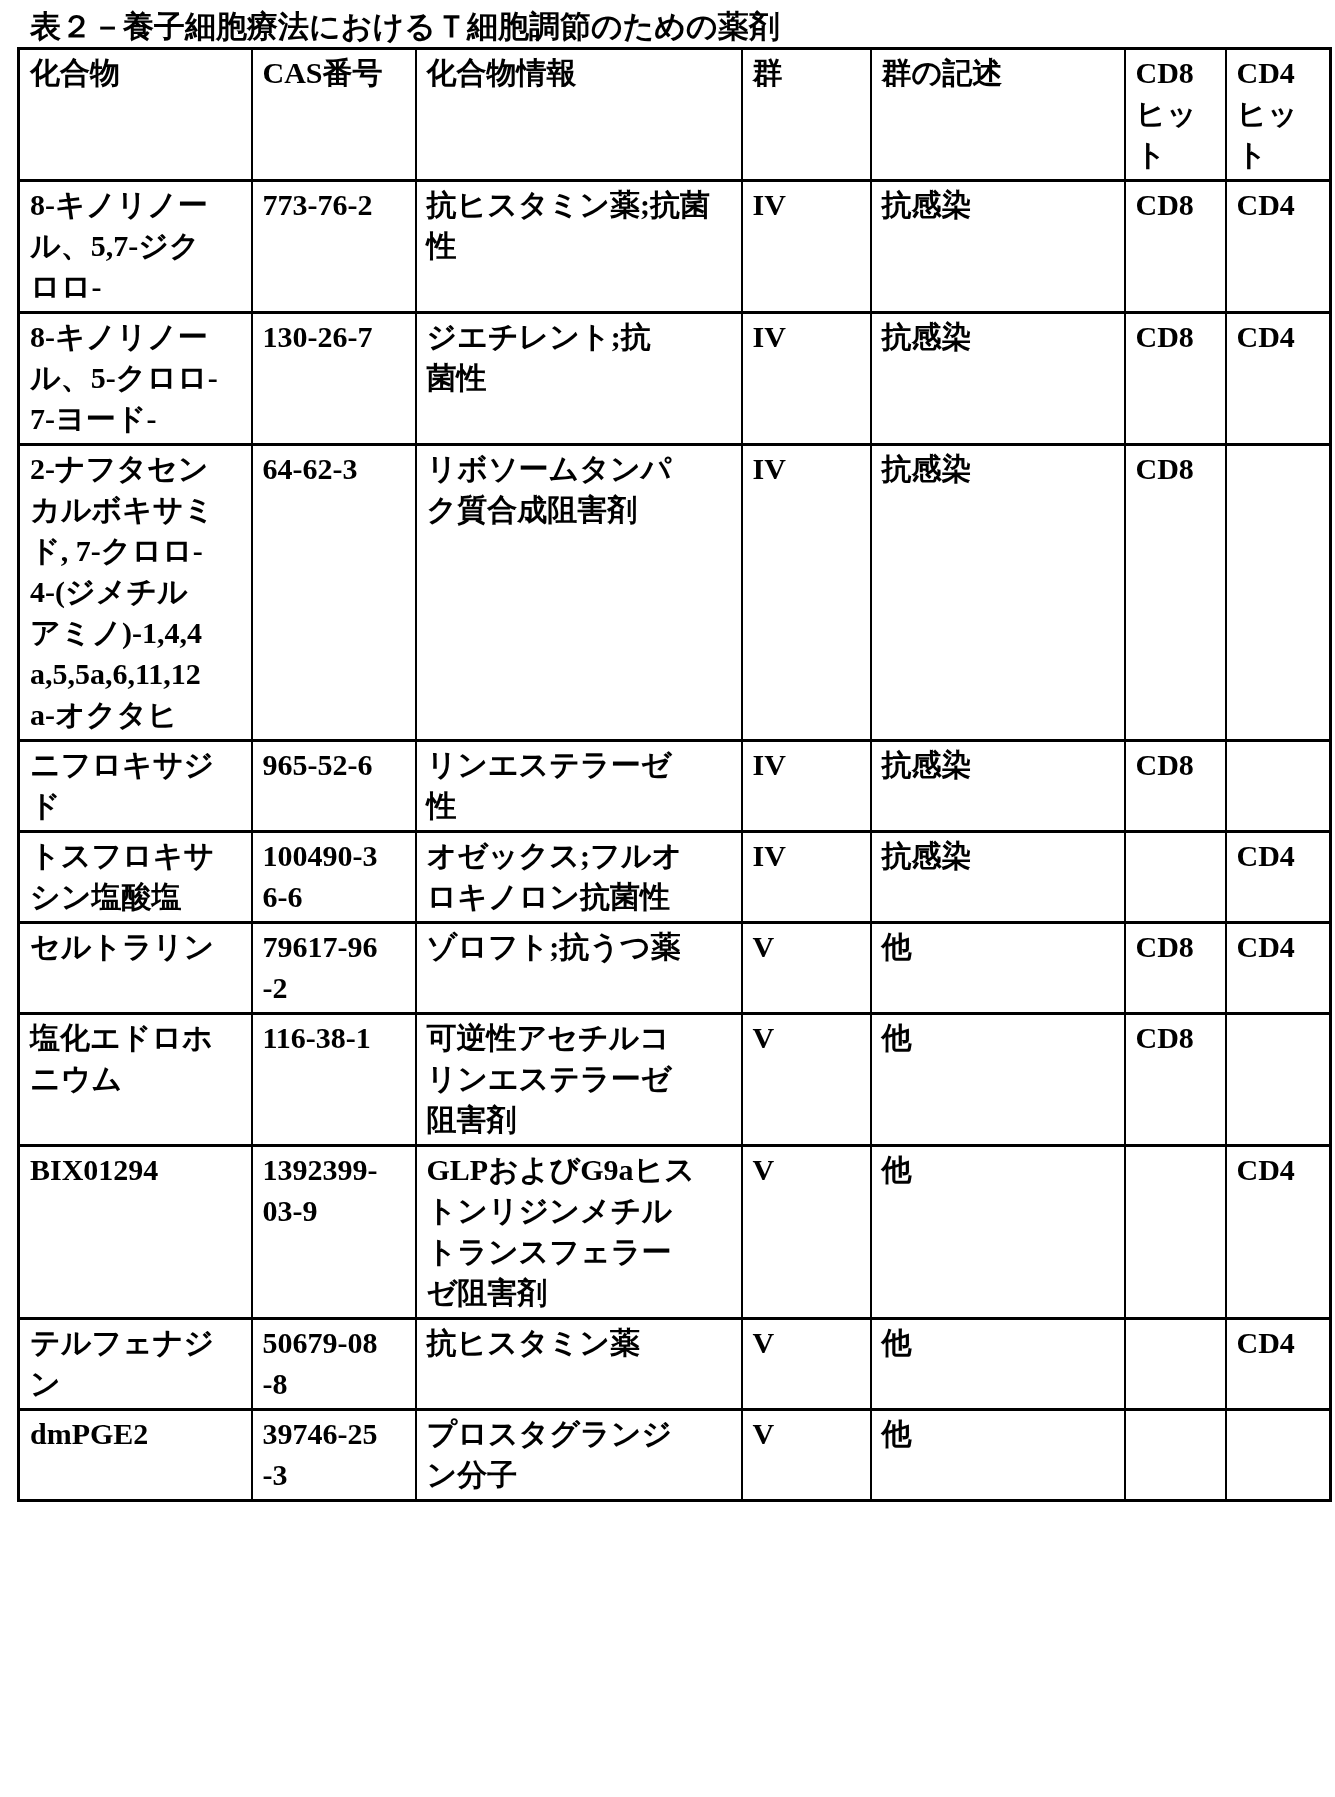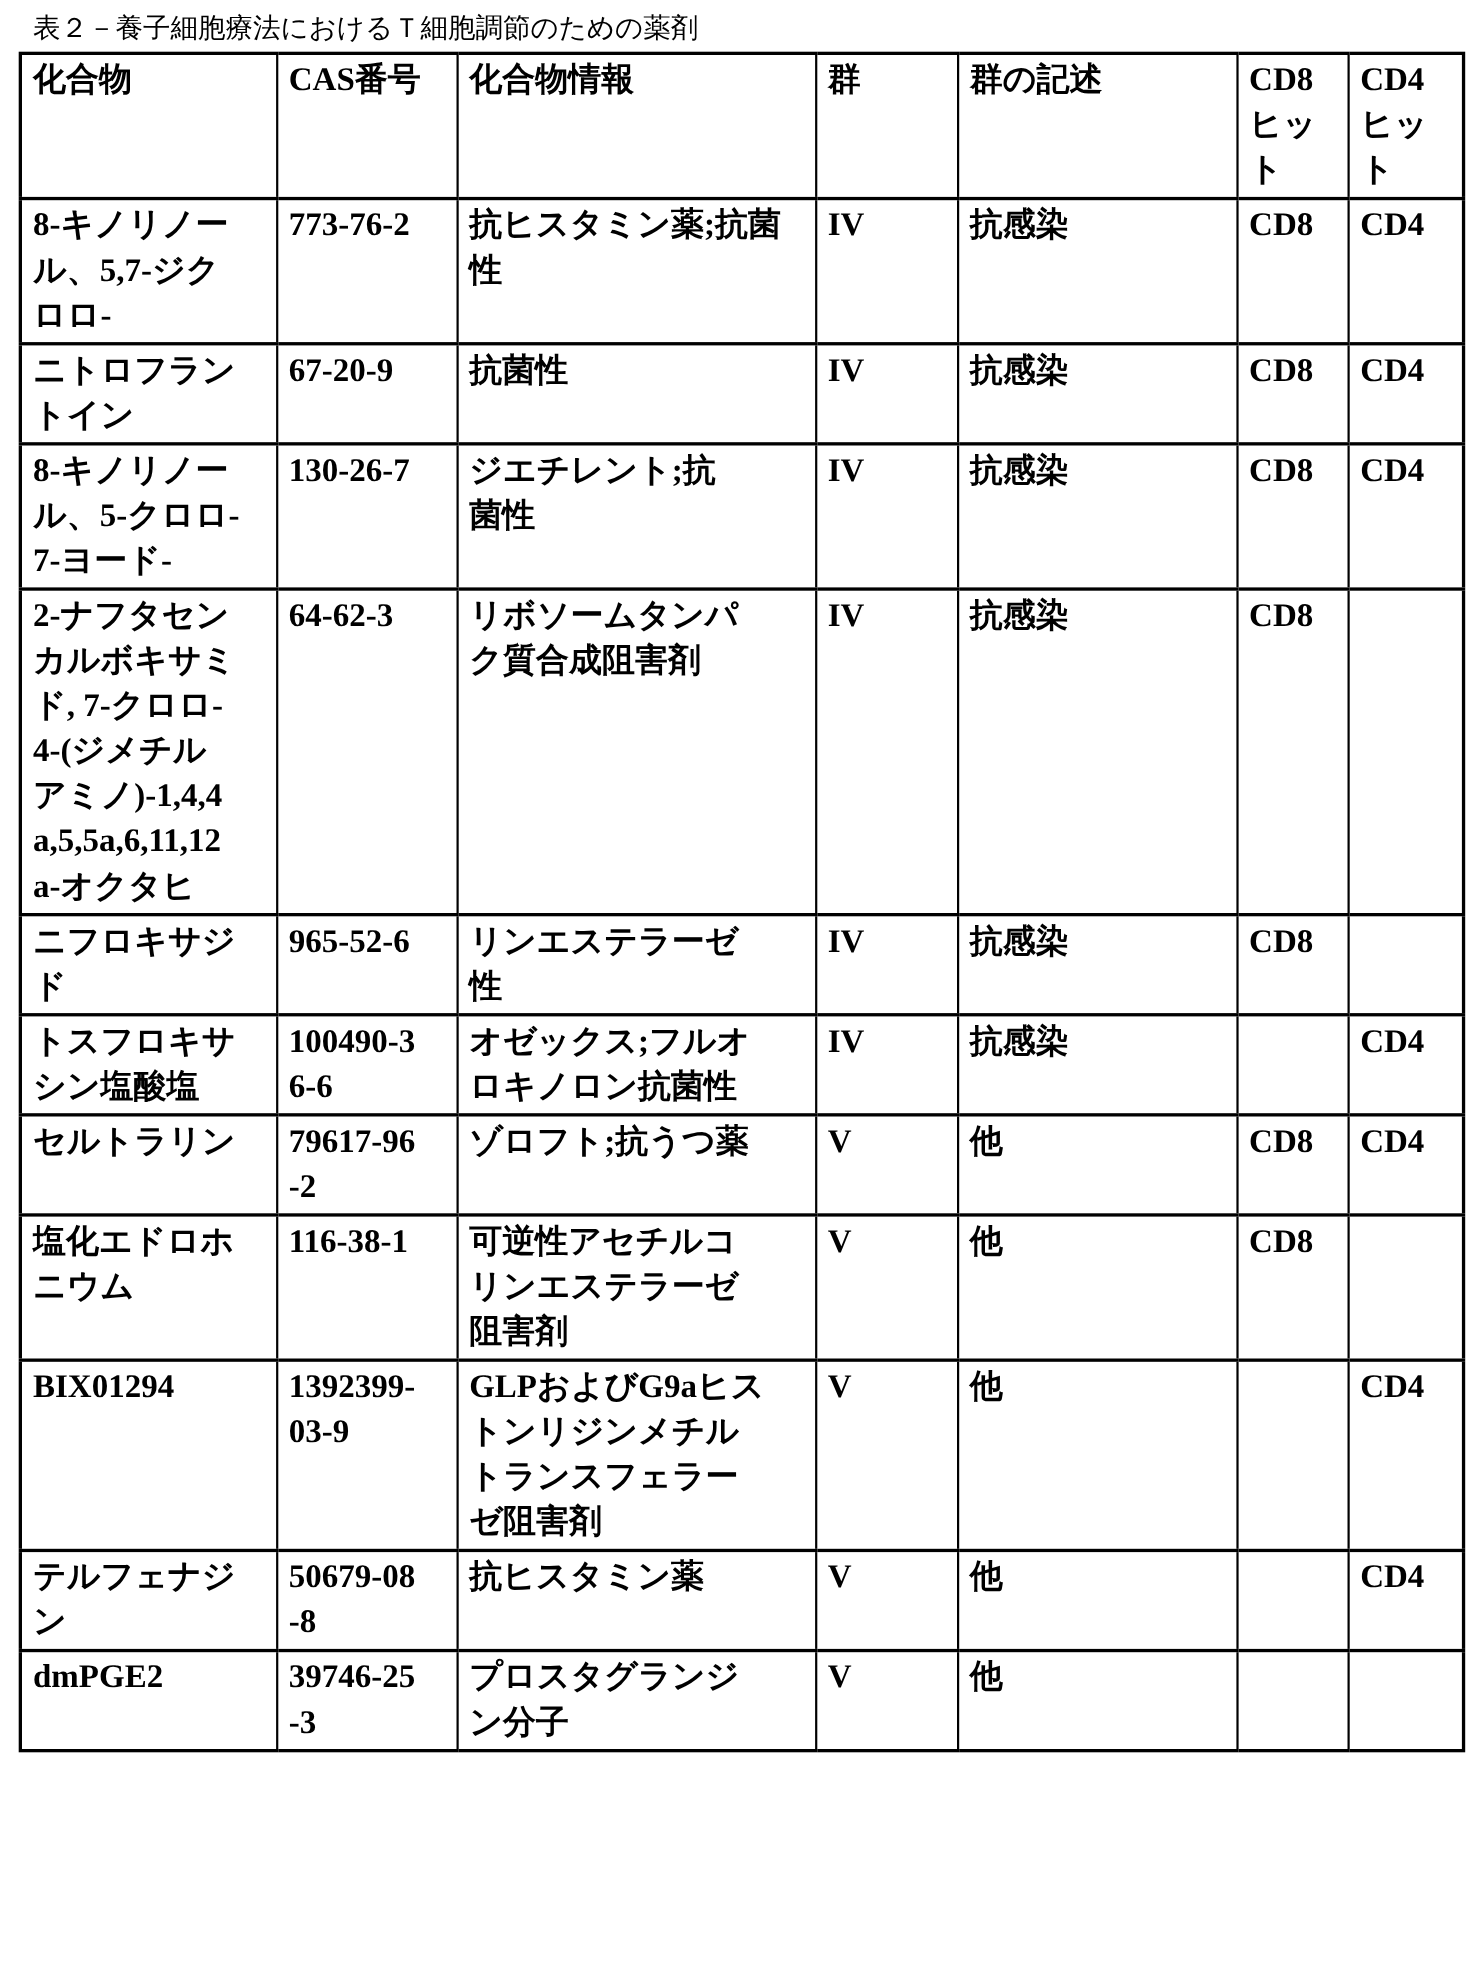--- a/index.html
+++ b/index.html
@@ -12,23 +12,23 @@
     color: #000000;
     font-family: "Liberation Serif", "DejaVu Serif", serif;
   }
   .page {
     width: 1335px;
     height: 1797px;
     background: #ffffff;
   }
   .doc-title {
     margin: 8px 0 2px 30px;
-    font-size: 25px;
+    font-size: 31px;
     line-height: 37px;
-    font-weight: normal;
+    font-weight: bold;
     white-space: pre;
   }
   table.compound-table {
     border-collapse: collapse;
     table-layout: fixed;
     margin-left: 17px;
     width: 1312px;
     border: 3px solid #000;
     padding-left: 44px;
   }
@@ -95,30 +95,20 @@
 ロロ-</td>
         <td>773-76-2</td>
         <td>抗ヒスタミン薬;抗菌
 性</td>
         <td>IV</td>
         <td>抗感染</td>
         <td>CD8</td>
         <td>CD4</td>
       </tr>
       <tr>
-        <td>ニトロフラン
-トイン</td>
-        <td>67-20-9</td>
-        <td>抗菌性</td>
-        <td>IV</td>
-        <td>抗感染</td>
-        <td>CD8</td>
-        <td>CD4</td>
-      </tr>
-      <tr>
         <td>8-キノリノー
 ル、5-クロロ-
 7-ヨード-</td>
         <td>130-26-7</td>
         <td>ジエチレント;抗
 菌性</td>
         <td>IV</td>
         <td>抗感染</td>
         <td>CD8</td>
         <td>CD4</td>

